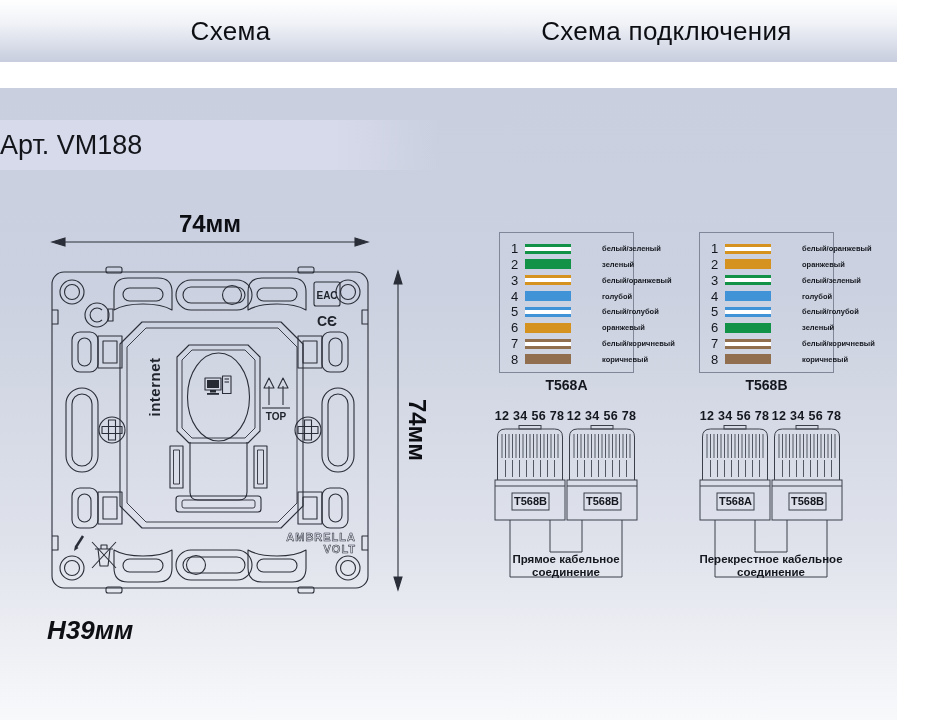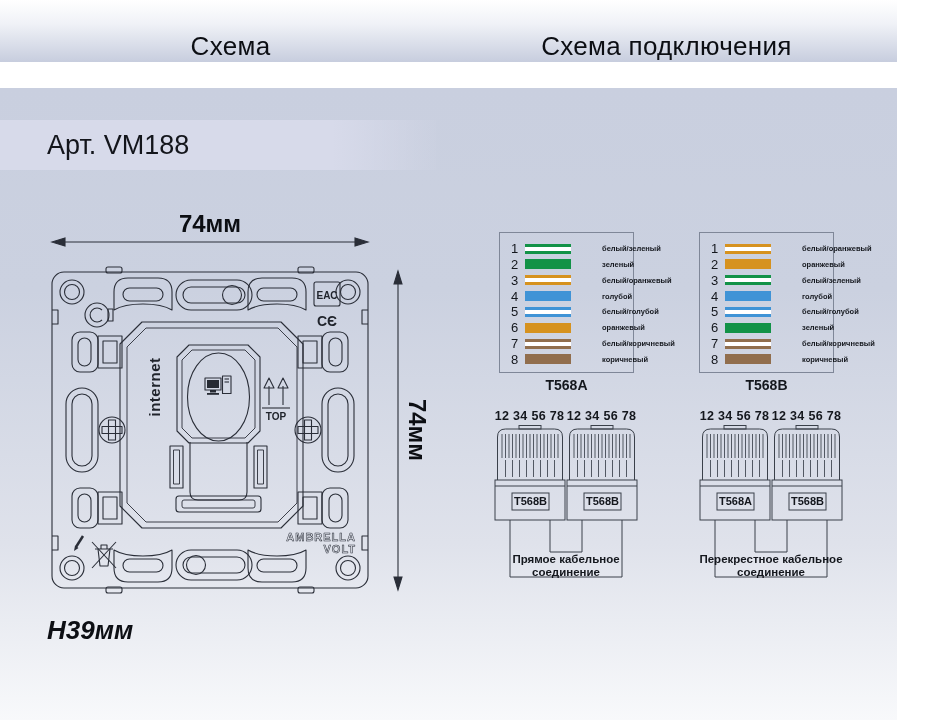--- a/index.html
+++ b/index.html
@@ -8,34 +8,34 @@
     background:#ffffff;
     font-family:"Liberation Sans","DejaVu Sans",sans-serif;
     color:#14171d;
   }
   .panel{position:absolute;top:0;height:720px;}
   .panel.left{left:0;width:461px;}
   .panel.right{left:436px;width:461px;text-decoration:underline;}
   .panel-header{
     position:absolute;top:0;left:0;right:0;height:62px;
     background:linear-gradient(180deg,#ffffff 0%,#f0f2f7 38%,#c7cdde 100%);
-    display:flex;align-items:flex-end;justify-content:center;
+    display:flex;align-items:center;justify-content:center;
     font-size:26px;font-weight:500;letter-spacing:.3px;color:#0c0e13;
   }
   .panel-body{
     position:absolute;top:88px;left:0;right:0;bottom:0;
     background:linear-gradient(180deg,#c9cfdf 0%,#cbd1e0 32%,#dfe2eb 72%,#f8f9fb 100%);
   }
   
   .art-band{
     position:absolute;left:0;top:32px;width:100%;height:50px;
     background:linear-gradient(90deg,#d7daea 0%,#d7daea 72%,rgba(215,218,234,0) 96%);
     display:flex;align-items:center;
   }
-  .art-band .art-text{padding-left:47px;font-size:27px;font-weight:500;color:#13151b;}
+  .art-band .art-text{font-size:27px;font-weight:500;color:#13151b;}
   .draw-svg{position:absolute;left:40px;top:117px;}
   .depth-label{position:absolute;left:47px;top:527px;font-size:26px;font-weight:600;color:#0d0f14;font-style:italic;}
   .dim-text{font-size:24px;font-weight:600;fill:#0c0e13;stroke:none;text-anchor:middle;}
   .dtext{fill:#20242c;stroke:none;}
   .brand{fill:none;stroke:#2a2e38;stroke-width:0.55px;font-size:11px;font-weight:700;letter-spacing:1px;text-anchor:end;}
   
   .wire-table{
     position:absolute;top:144px;width:135px;height:141px;
     border:1px solid #7f8798;box-sizing:border-box;
     display:flex;flex-direction:column;justify-content:space-between;

